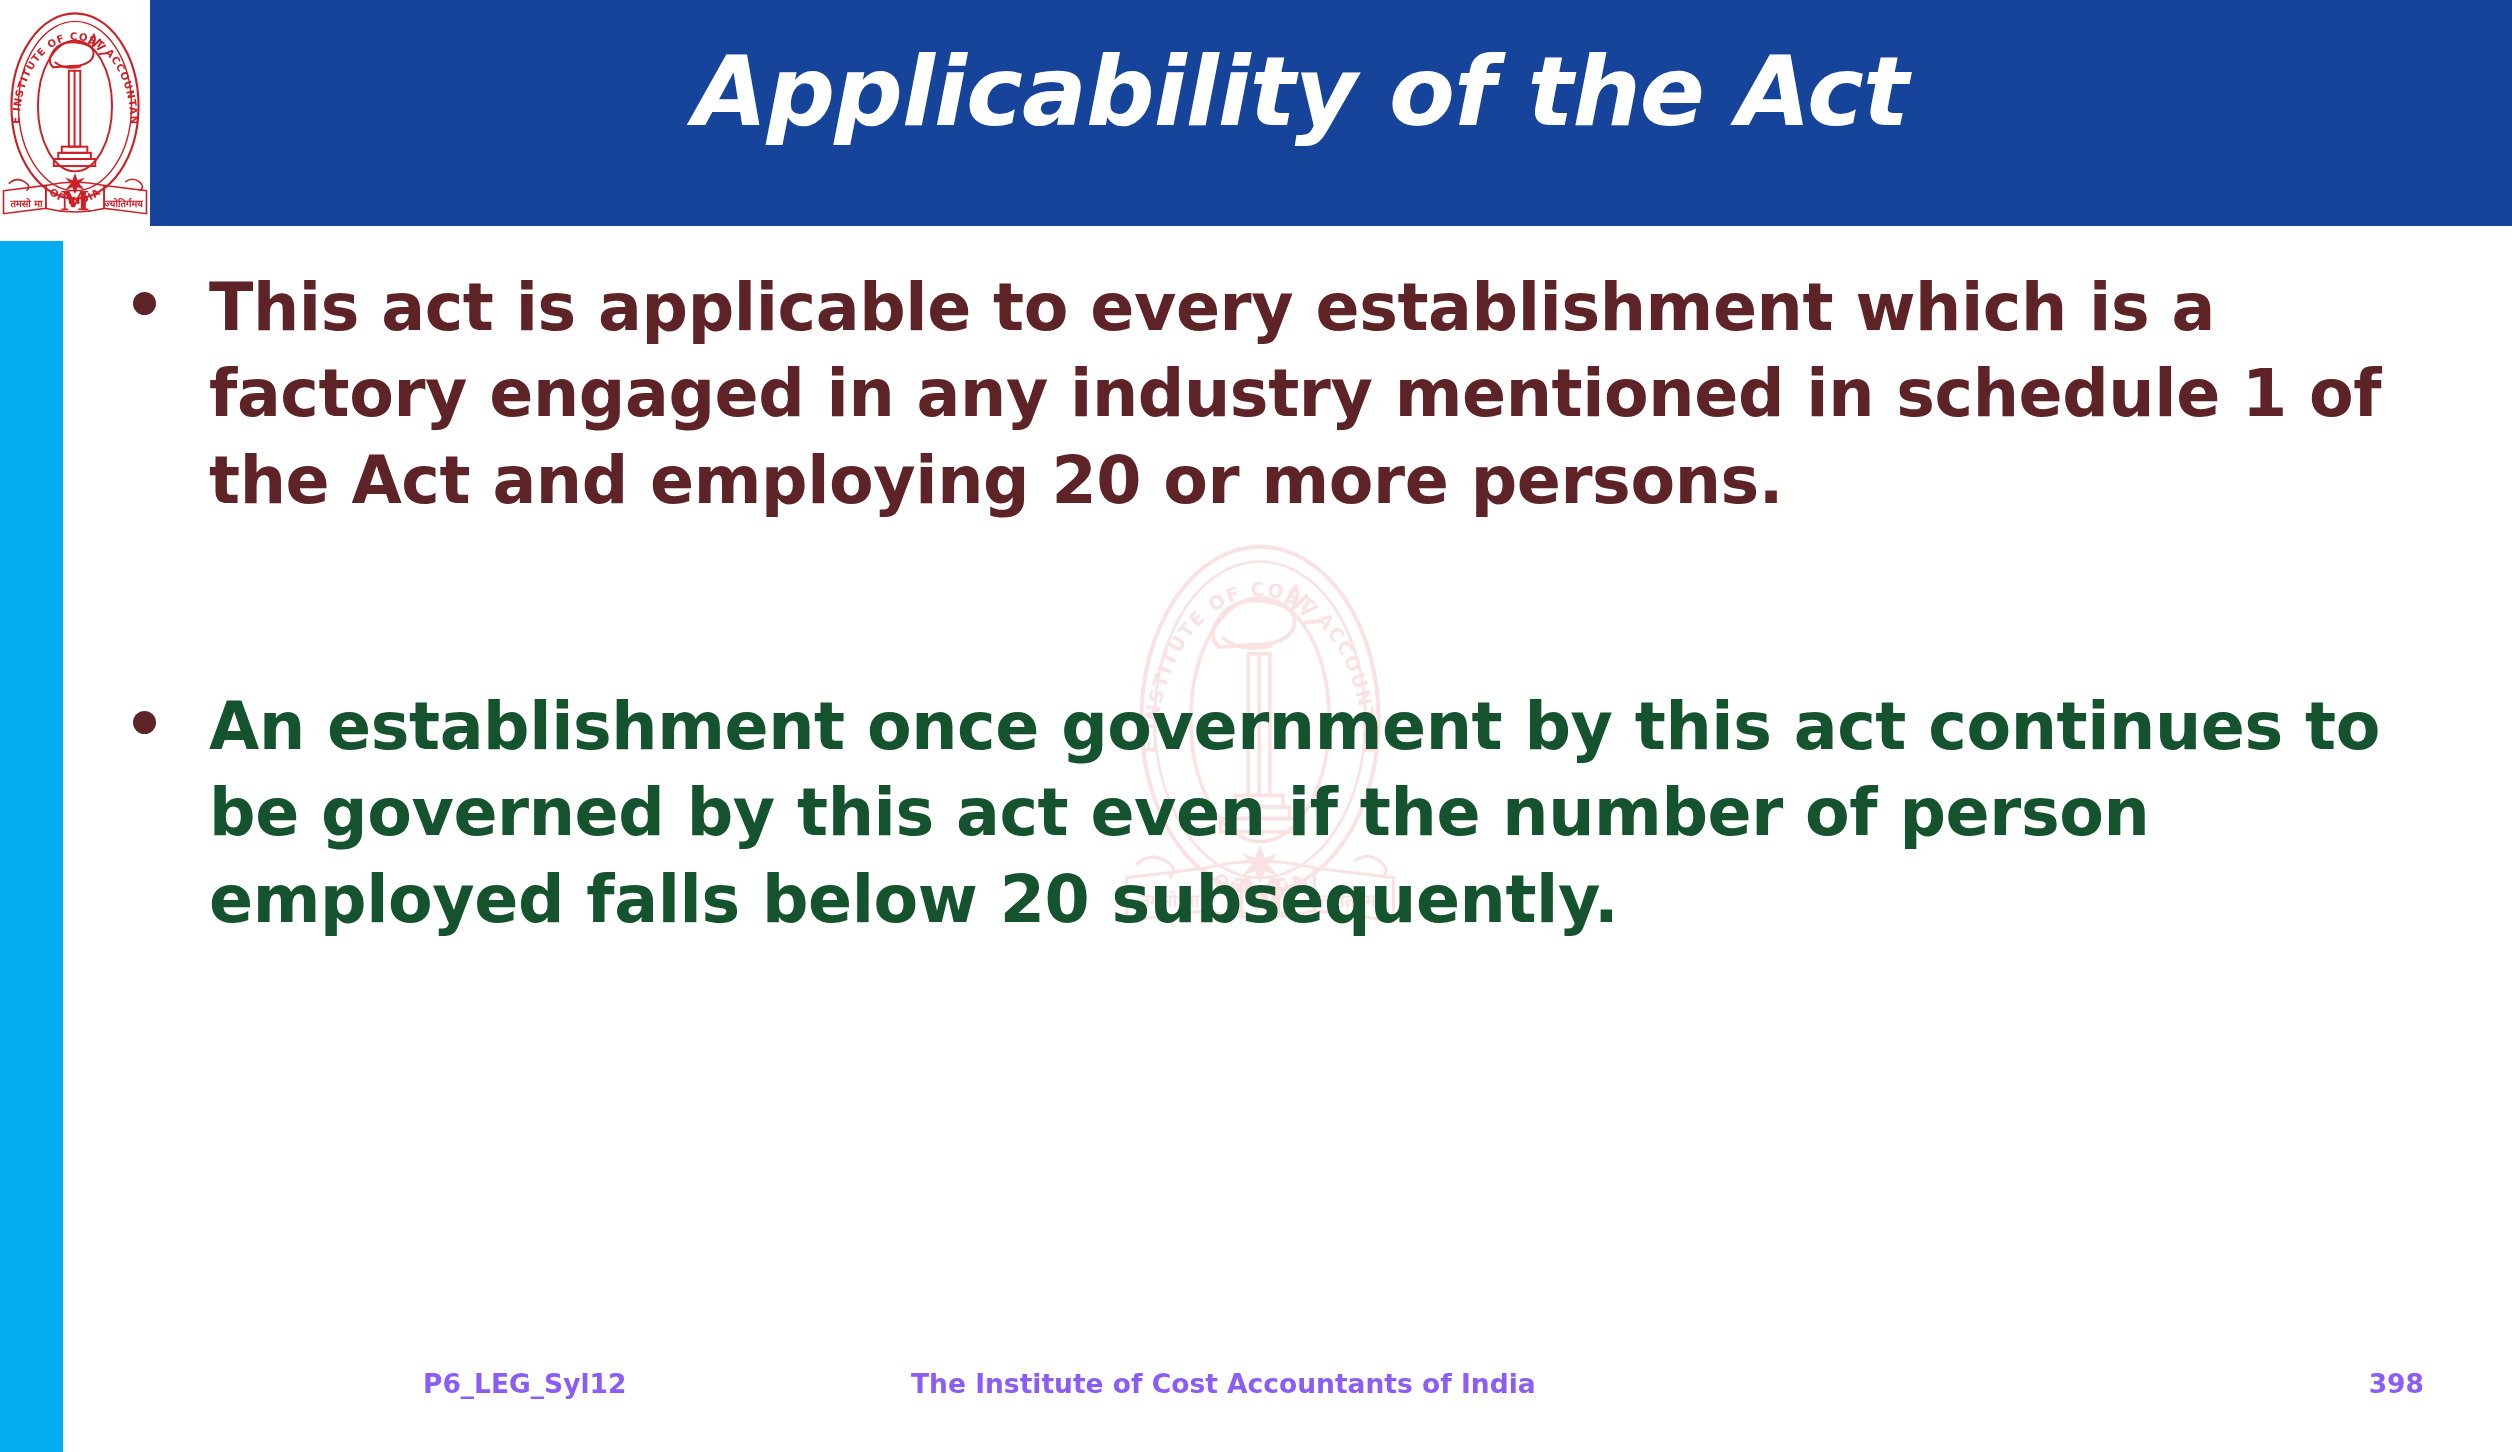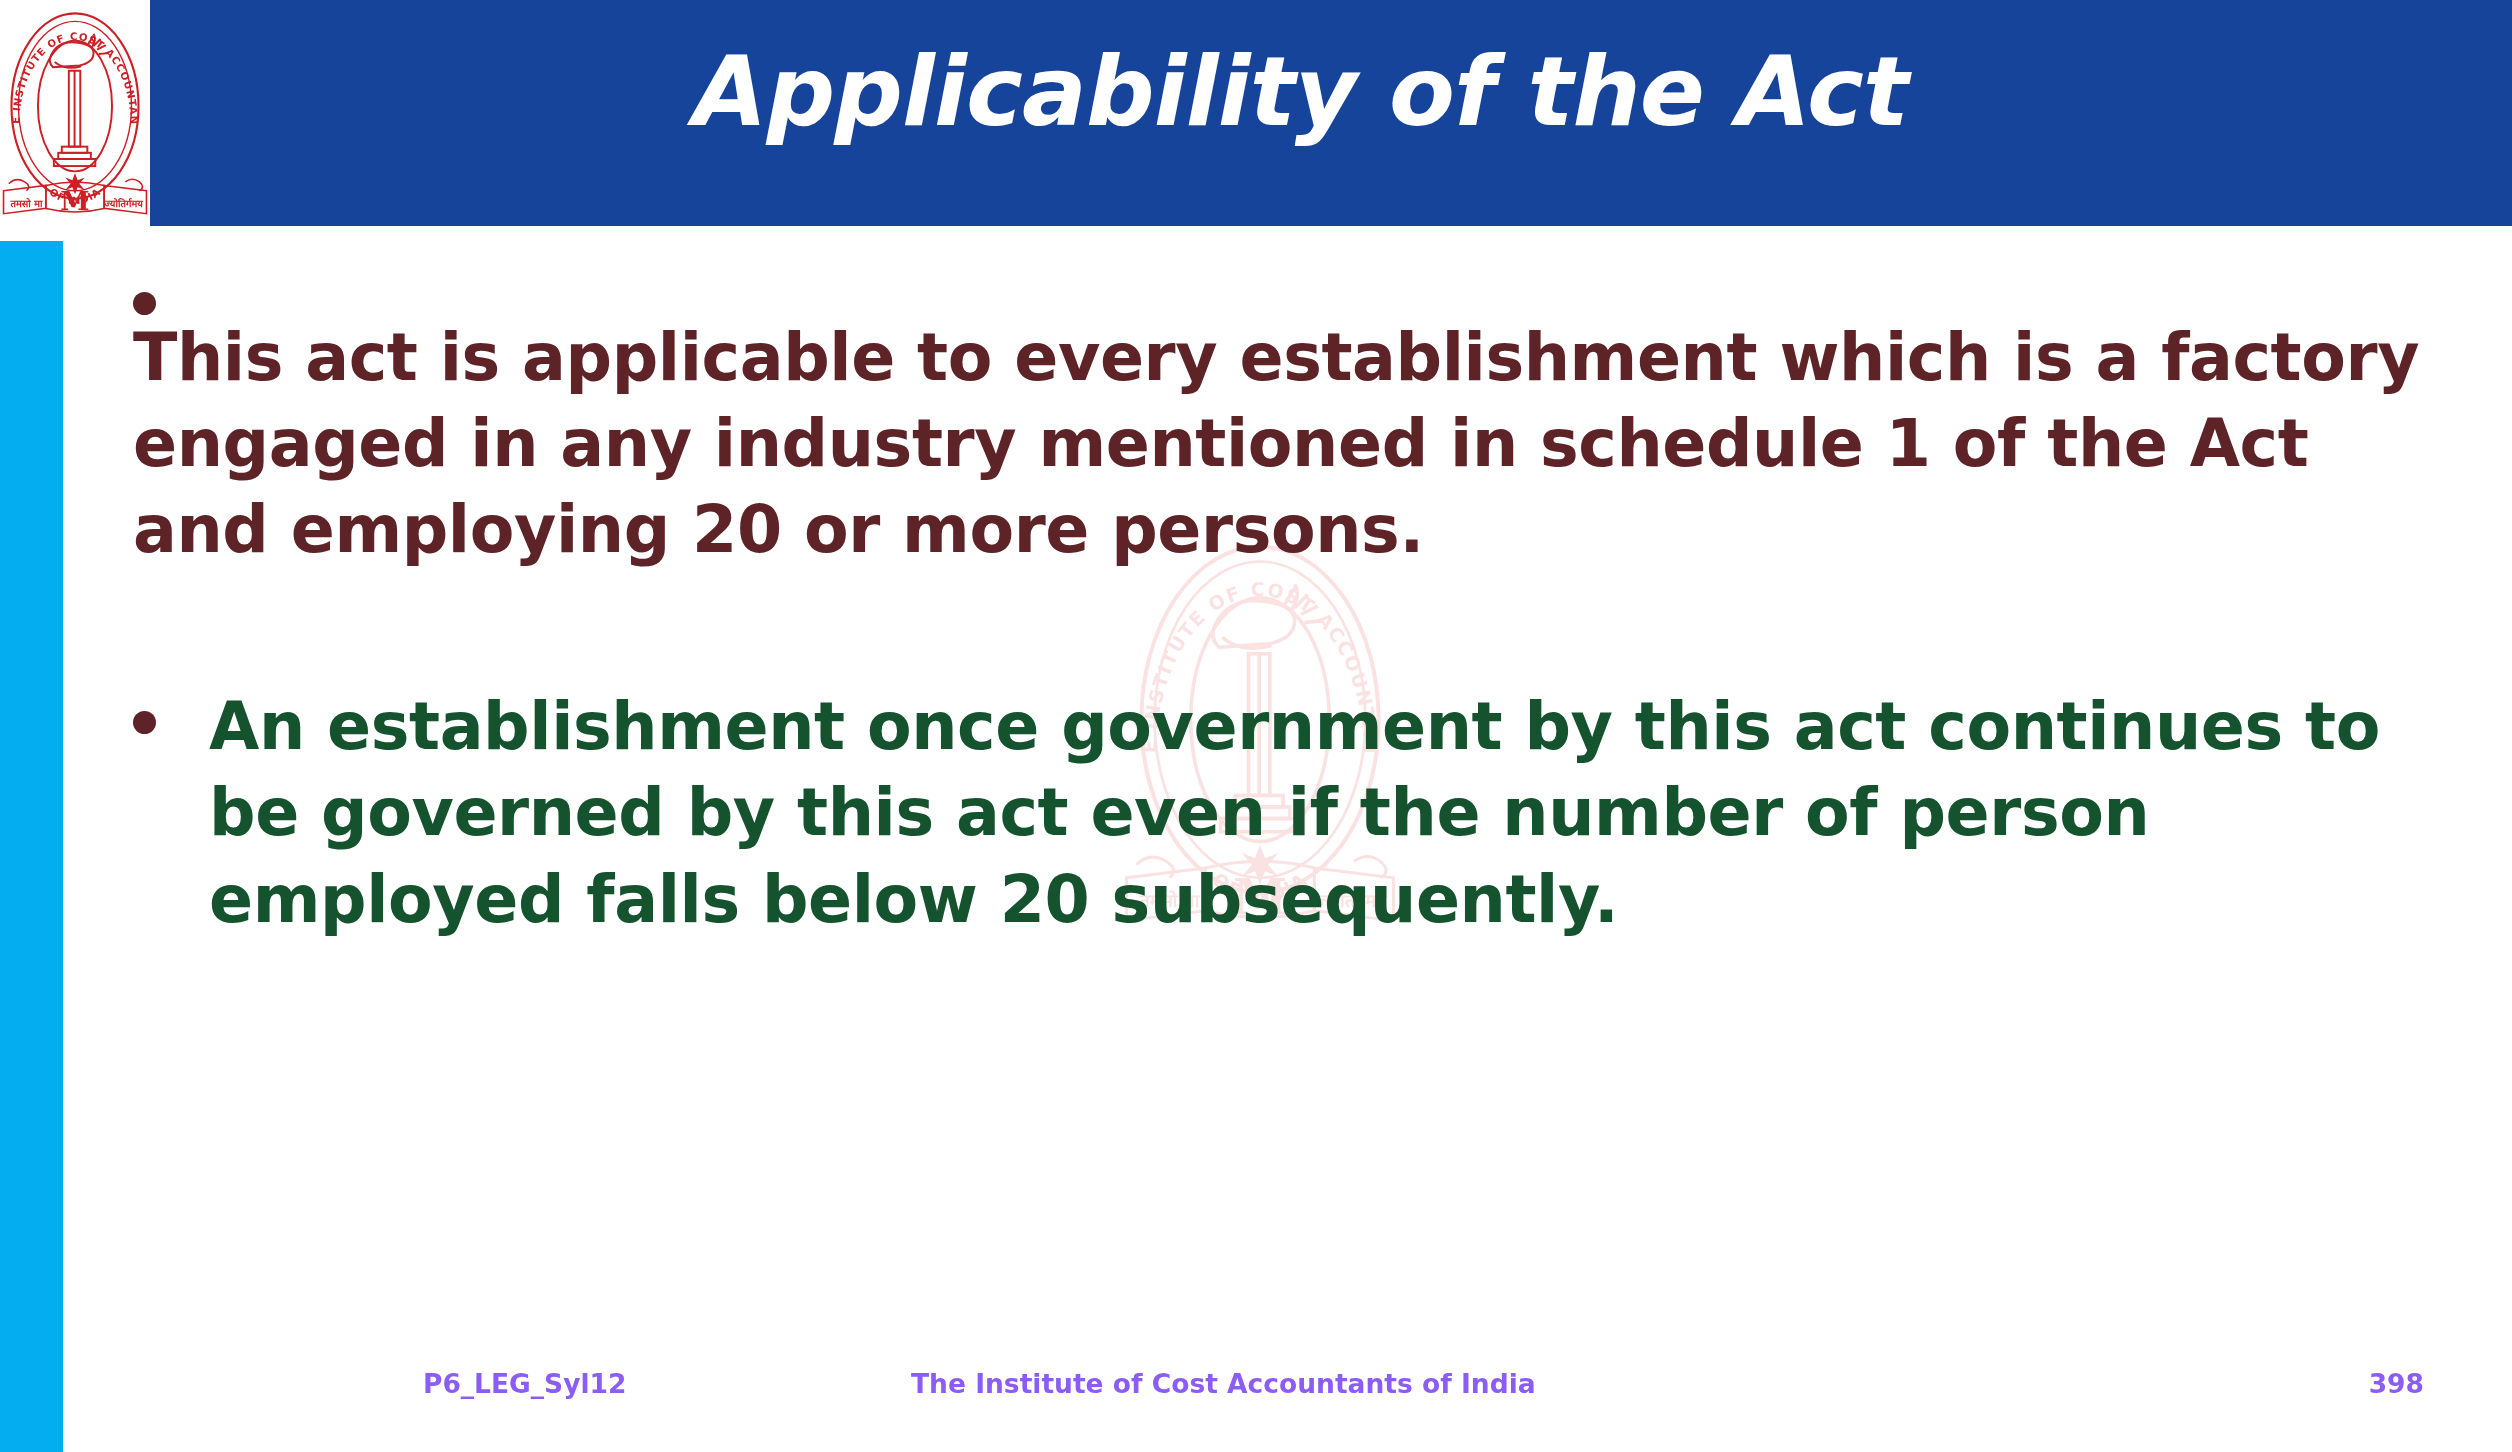--- a/index.html
+++ b/index.html
@@ -98,21 +98,21 @@
     margin-right: 53px;
   }
   .bullet-text {
     flex: 1 1 auto;
     font-size: 65px;
     font-weight: bold;
     line-height: 1.33;
     font-family: "DejaVu Sans", sans-serif;
     letter-spacing: -0.4px;
   }
-  #bullet-1 { top: 0px; flex-direction: column; }
+  #bullet-1 { top: 0px; }
   #bullet-1 .bullet-text { color: #5e2326; }
   #bullet-2 { top: 419px; }
   #bullet-2 .bullet-text { color: #14532d; }
 
   
   #footer {
     position: absolute;
     left: 0;
     top: 1345px;
     width: 2512px;

